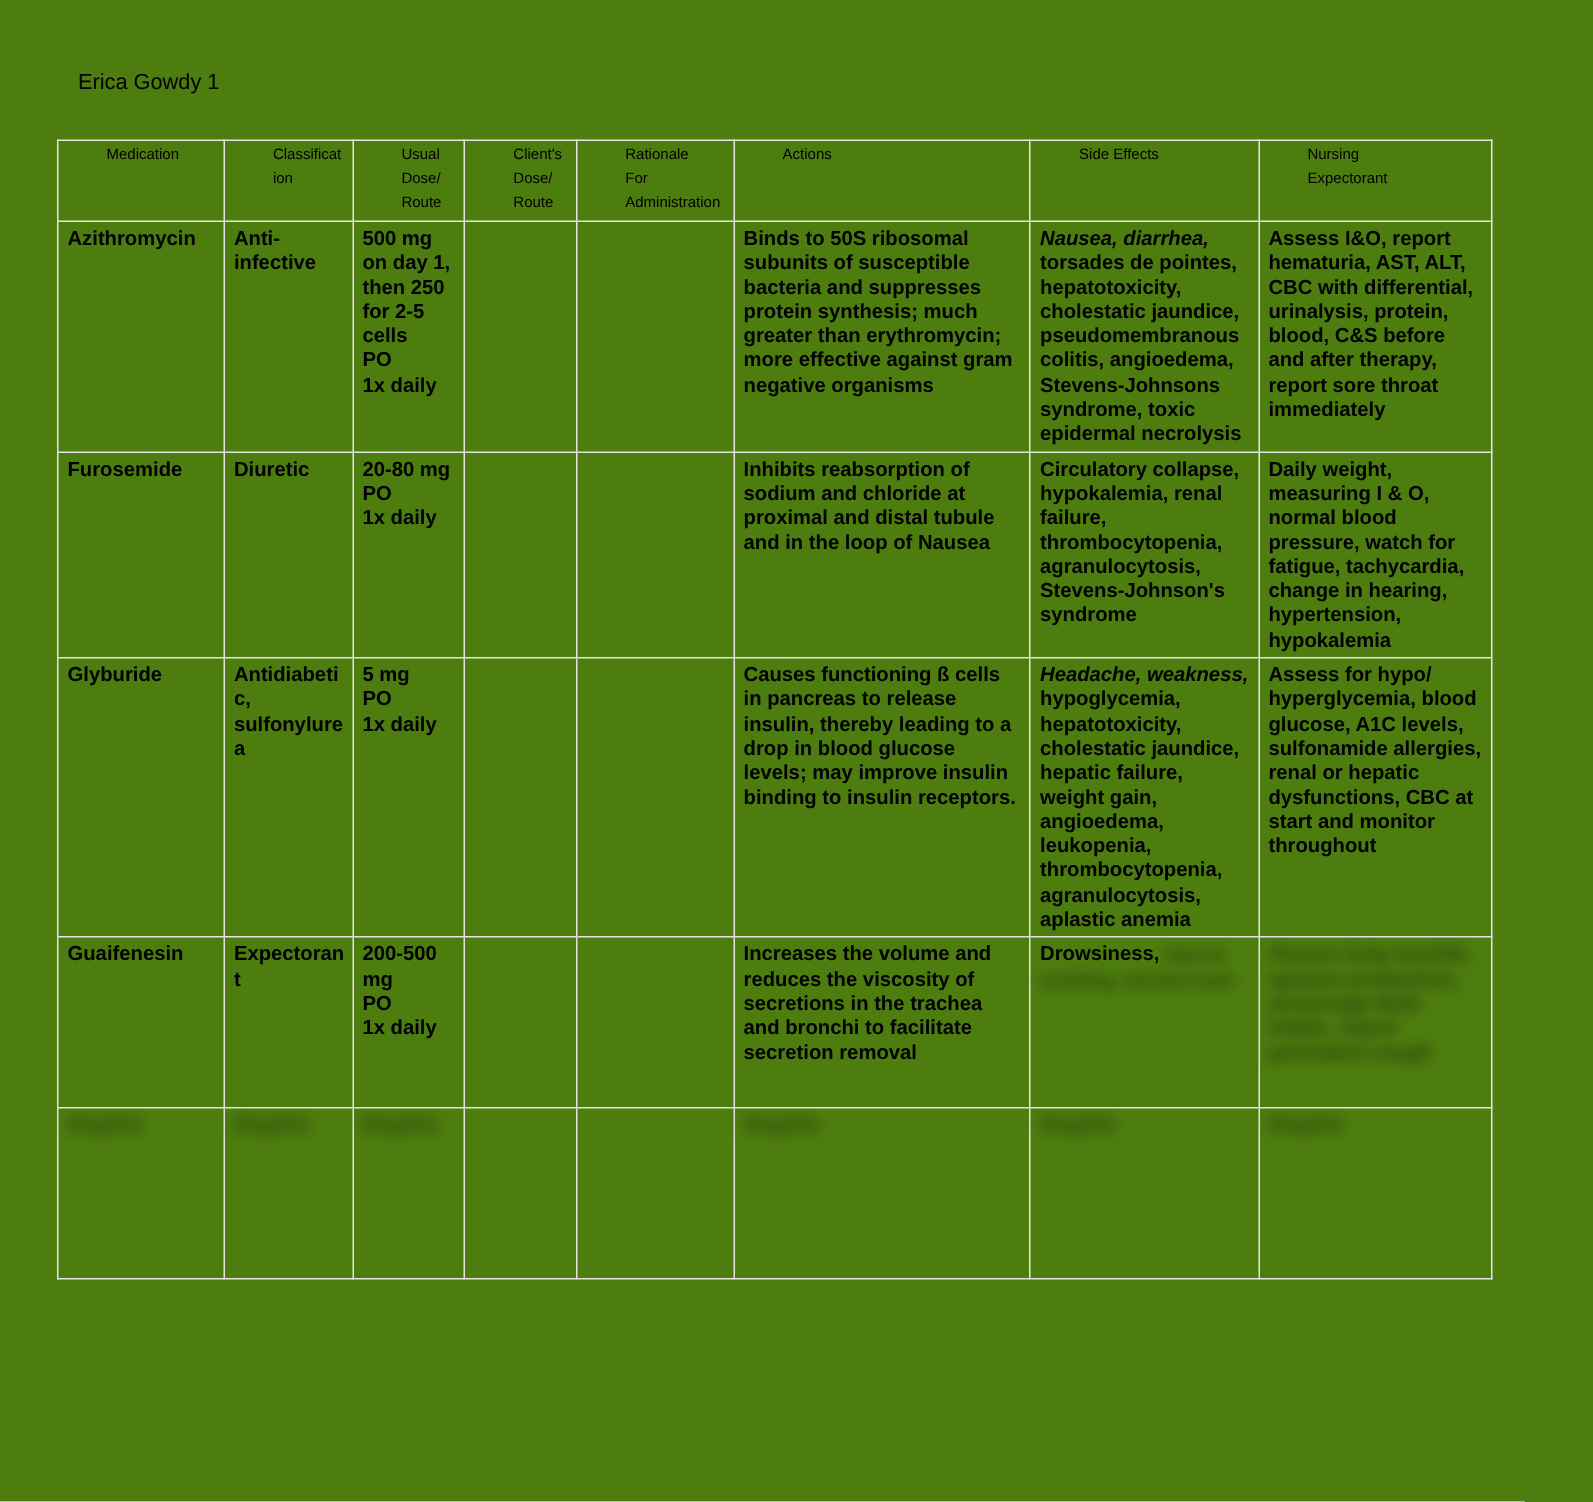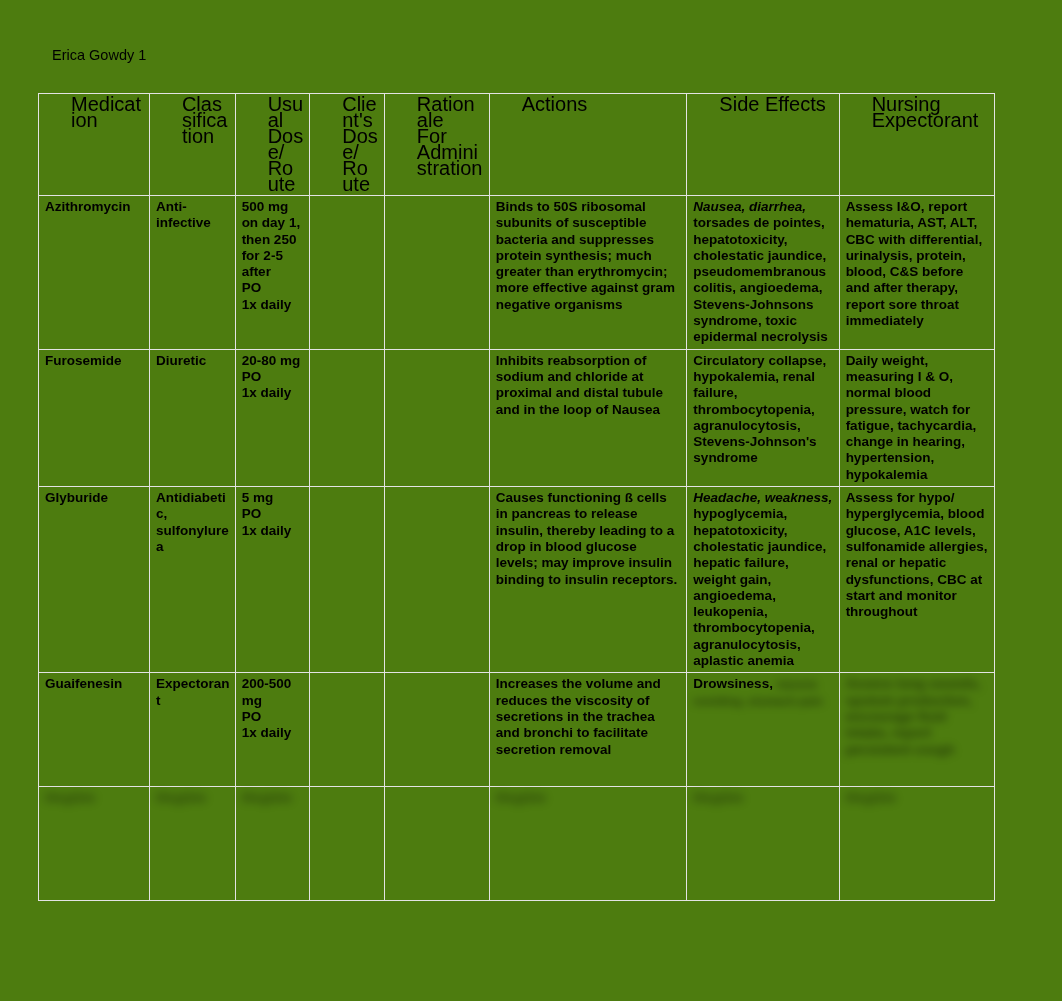--- a/index.html
+++ b/index.html
@@ -61,21 +61,21 @@
   col.c-class { width: 85px; }
   col.c-usual { width: 74px; }
   col.c-client{ width: 74px; }
   col.c-rat   { width: 104px; }
   col.c-act   { width: 196px; }
   col.c-side  { width: 151px; }
   col.c-nurs  { width: 154px; }
 
   tr.header-row td {
     font-weight: normal;
-    font-size: 20px;
+    font-size: 10px;
     line-height: 16px;
     height: 48px;
     padding-top: 2px;
     padding-left: 32px;
   }
   tr.data-row td {
     font-weight: bold;
   }
   .cell-lines span { display: block; }
   .italic { font-style: italic; }
@@ -162,21 +162,21 @@
 
       <tr class="data-row r-azith">
         <td>Azithromycin</td>
         <td>Anti-infective</td>
         <td>
           <span class="cell-lines">
             <span>500 mg</span>
             <span>on day 1,</span>
             <span>then 250</span>
             <span>for 2-5</span>
-            <span>after</span>
+            <span>cells</span>
             <span>PO</span>
             <span>1x daily</span>
           </span>
         </td>
         <td></td>
         <td></td>
         <td>Binds to 50S ribosomal subunits of susceptible bacteria and suppresses protein synthesis; much greater than erythromycin; more effective against gram negative organisms</td>
         <td>
           <span class="italic">Nausea, diarrhea,</span>
           <span>torsades de pointes, hepatotoxicity, cholestatic jaundice, pseudomembranous colitis, angioedema, Stevens-Johnsons syndrome, toxic epidermal necrolysis</span>

